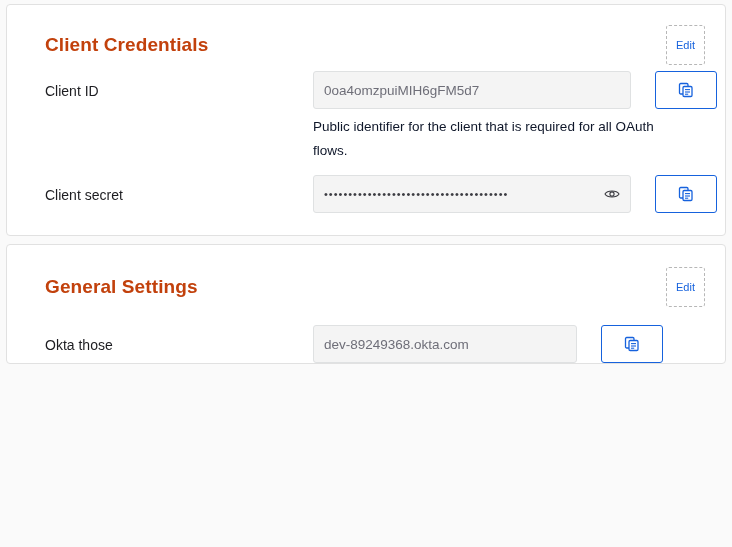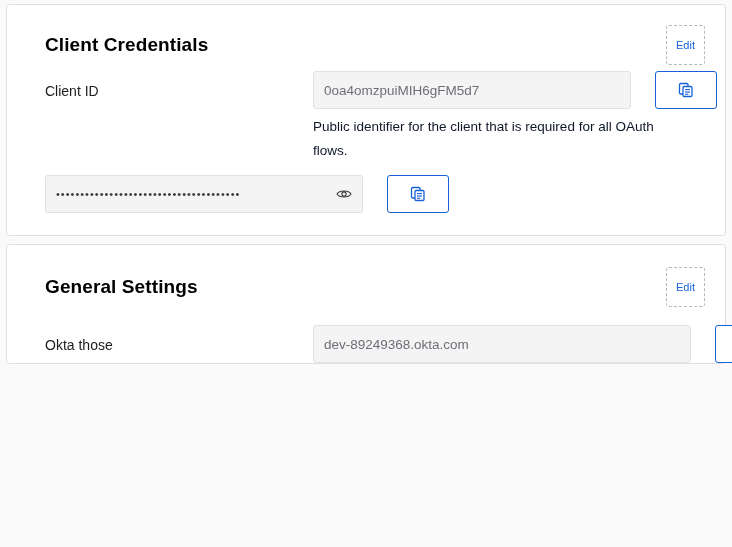--- a/index.html
+++ b/index.html
@@ -34,21 +34,21 @@
   .card-header {
     display: flex;
     align-items: flex-start;
     justify-content: space-between;
     padding: 28px 24px 0 38px;
   }
   .card-title {
     font-size: 19px;
     font-weight: bold;
     letter-spacing: 0.1px;
-    color: #000000;
+    color: #c2410c;
     line-height: 24px;
   }
   .card-title.general {
     padding-left: 0;
   }
   .edit-link {
     font-size: 11px;
     color: #1662dd;
     cursor: pointer;
     line-height: 20px;
@@ -100,21 +100,21 @@
     color: #6e6e78;
     position: relative;
   }
   .text-input .val {
     white-space: nowrap;
     overflow: hidden;
     text-overflow: ellipsis;
   }
   .w-client-id { width: 318px; }
   .w-secret { width: 318px; }
-  .w-domain { width: 378px; }
+  .w-domain { width: 264px; }
   .secret-dots {
     letter-spacing: 1px;
     font-size: 11px;
     color: #3c3c42;
     line-height: 1;
     flex: 1 1 auto;
     overflow: hidden;
     white-space: nowrap;
   }
   .eye-btn {
@@ -183,20 +183,21 @@
             </span>
           </div>
         </div>
         <div class="helper">Public identifier for the client that is required for all OAuth flows.</div>
       </div>
     </div>
 
     <div class="row-gap"></div>
 
     <div class="row">
+      <div class="row-label">Client secret</div>
       <div class="row-field">
         <div class="input-line">
           <div class="text-input w-secret">
             <span class="secret-dots">••••••••••••••••••••••••••••••••••••••</span>
             <span class="eye-btn">
               <svg width="16" height="12" viewBox="0 0 16 12">
                 <path d="M1 6 C3.5 2, 12.5 2, 15 6 C12.5 10, 3.5 10, 1 6 Z" fill="none" stroke="#3c3c42" stroke-width="1.1"></path>
                 <circle cx="8" cy="6" r="2.1" fill="none" stroke="#3c3c42" stroke-width="1.1"></circle>
               </svg>
             </span>

